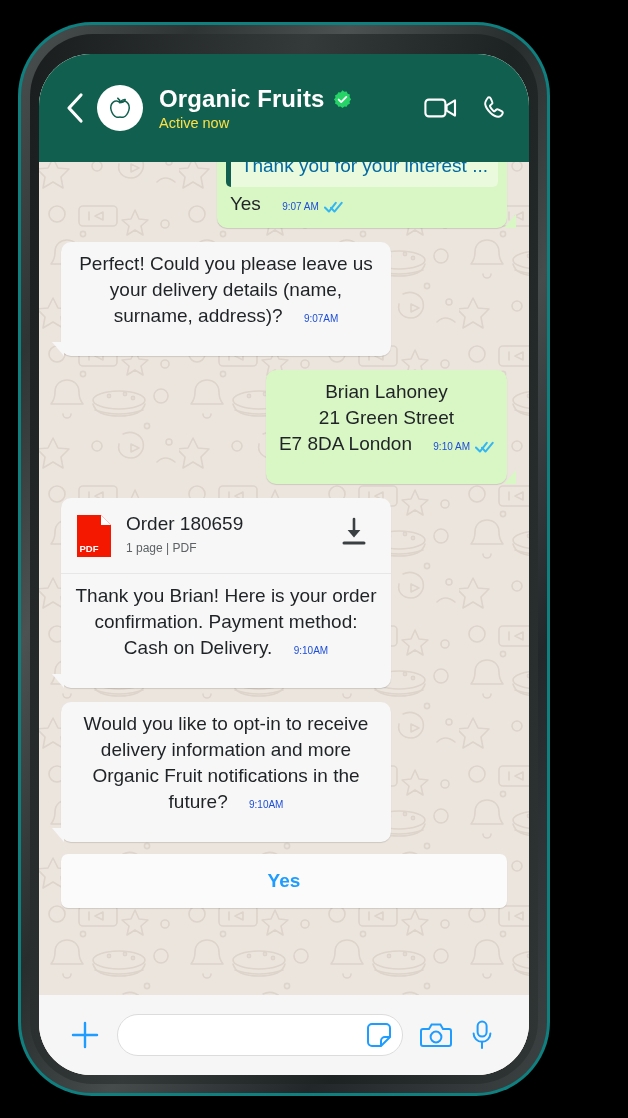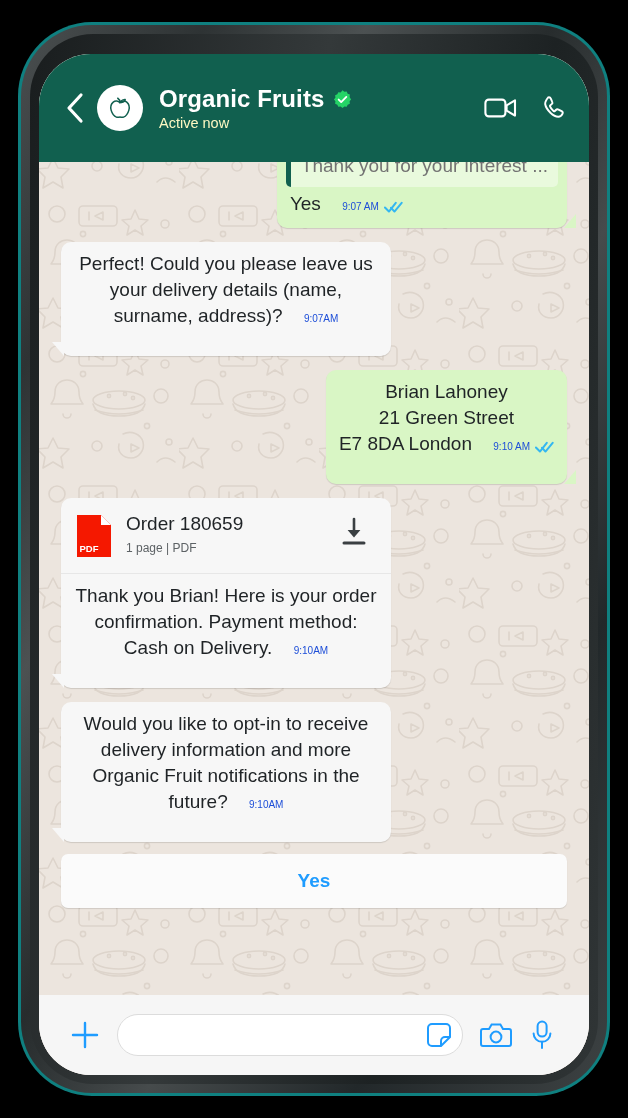--- a/index.html
+++ b/index.html
@@ -7,21 +7,21 @@
     width: 628px; height: 1118px;
     background: #000;
     font-family: "Liberation Sans", sans-serif;
     overflow: hidden;
   }
 
   
   #phone-frame {
     position: absolute;
     left: 18px; top: 22px;
-    width: 592px; height: 1074px;
+    width: 532px; height: 1074px;
     border-radius: 74px;
     background: #0f8080;
     padding: 3px;
   }
   #phone-bezel {
     width: 100%; height: 100%;
     border-radius: 71px;
     background: linear-gradient(118deg,#4a4f50 0%,#2e3334 16%,#4c5152 30%,#272c2d 46%,#464b4c 60%,#22282a 78%,#3d4243 100%);
     padding: 9px;
   }
@@ -79,21 +79,21 @@
     font-size: 24px;
     font-weight: bold;
     color: #ffffff;
     letter-spacing: .1px;
     white-space: nowrap;
   }
   #verified-badge { flex:0 0 auto; display:block; }
   #contact-status {
     margin-top: 2px;
     font-size: 14.5px;
-    color: #fef9c3;
+    color: #fde047;
   }
   #header-actions {
     flex: 0 0 auto;
     display: flex; align-items: center; gap: 22px;
   }
   .hdr-icon { display:block; }
 
   
   #wallpaper {
     position: absolute;
@@ -168,21 +168,21 @@
   .ticks { display: block; }
 
   
   .bubble.quoted-wrap { padding-top: 0; }
   .quote-block {
     margin: 8px 9px 0 9px;
     background: rgba(255,255,255,.42);
     border-left: 5px solid #11604f;
     border-radius: 5px;
     padding: 7px 10px 8px 10px;
-    color: #737373;
+    color: #0369a1;
     font-size: 19px;
     line-height: 26px;
     overflow: hidden;
     white-space: nowrap;
   }
   .after-quote { padding: 4px 13px 8px 13px; }
 
   
   .doc-bubble { width: 330px; }
   .doc-card {

